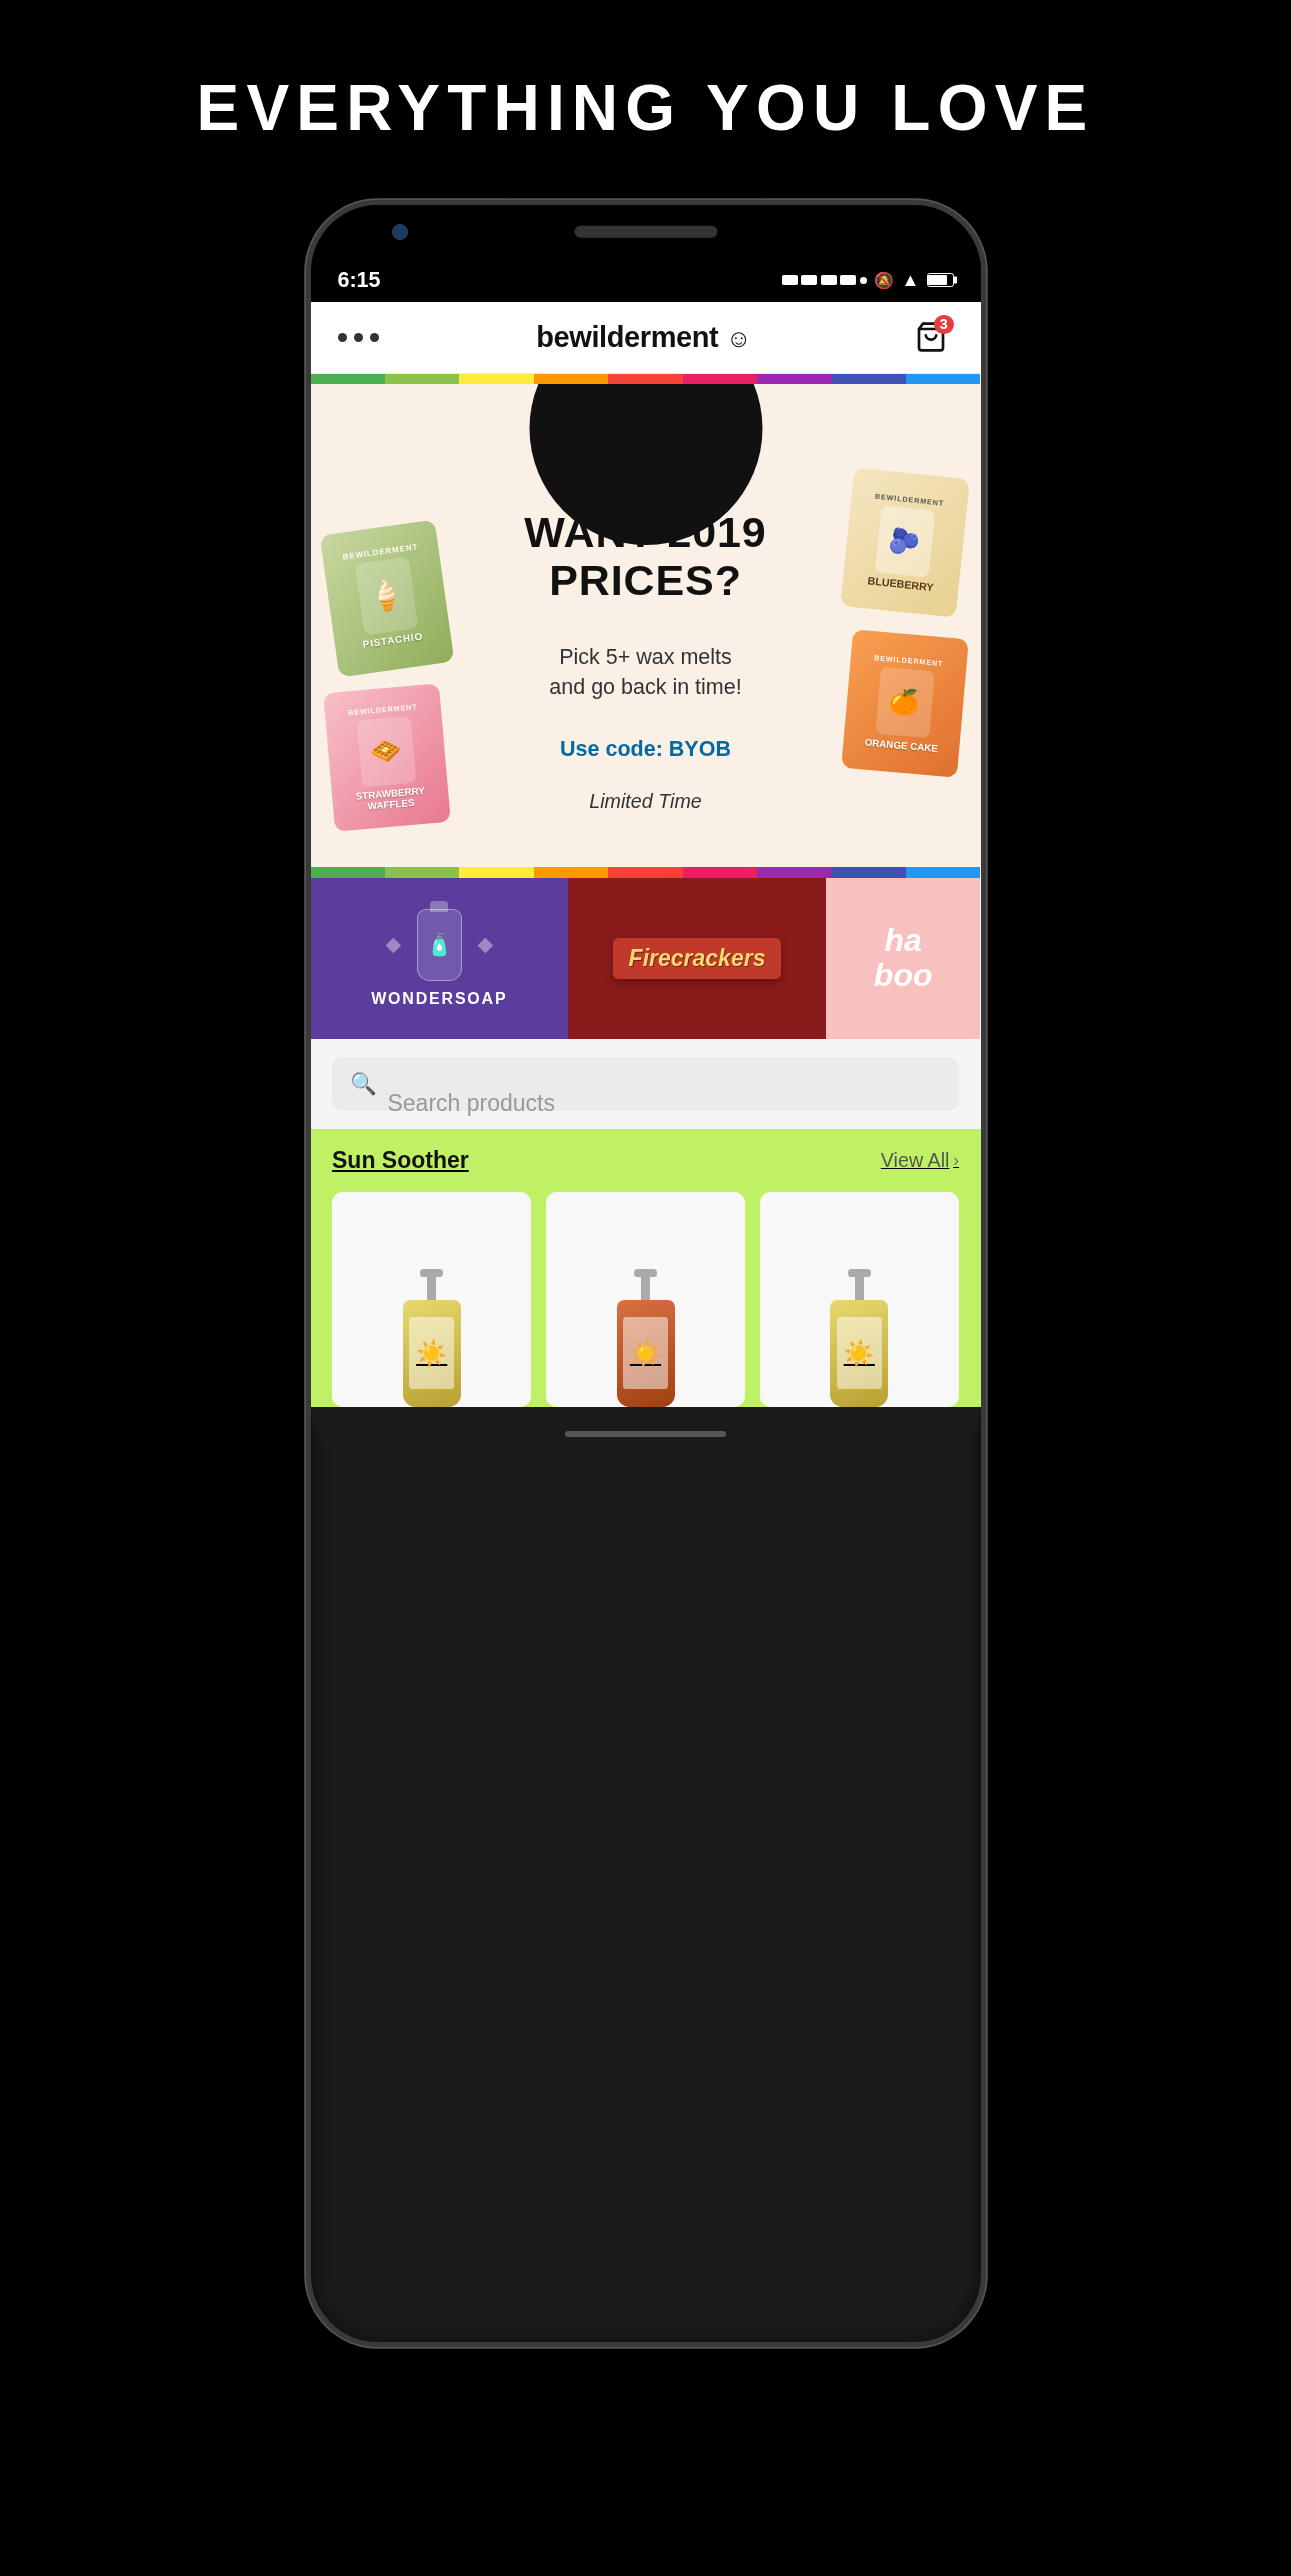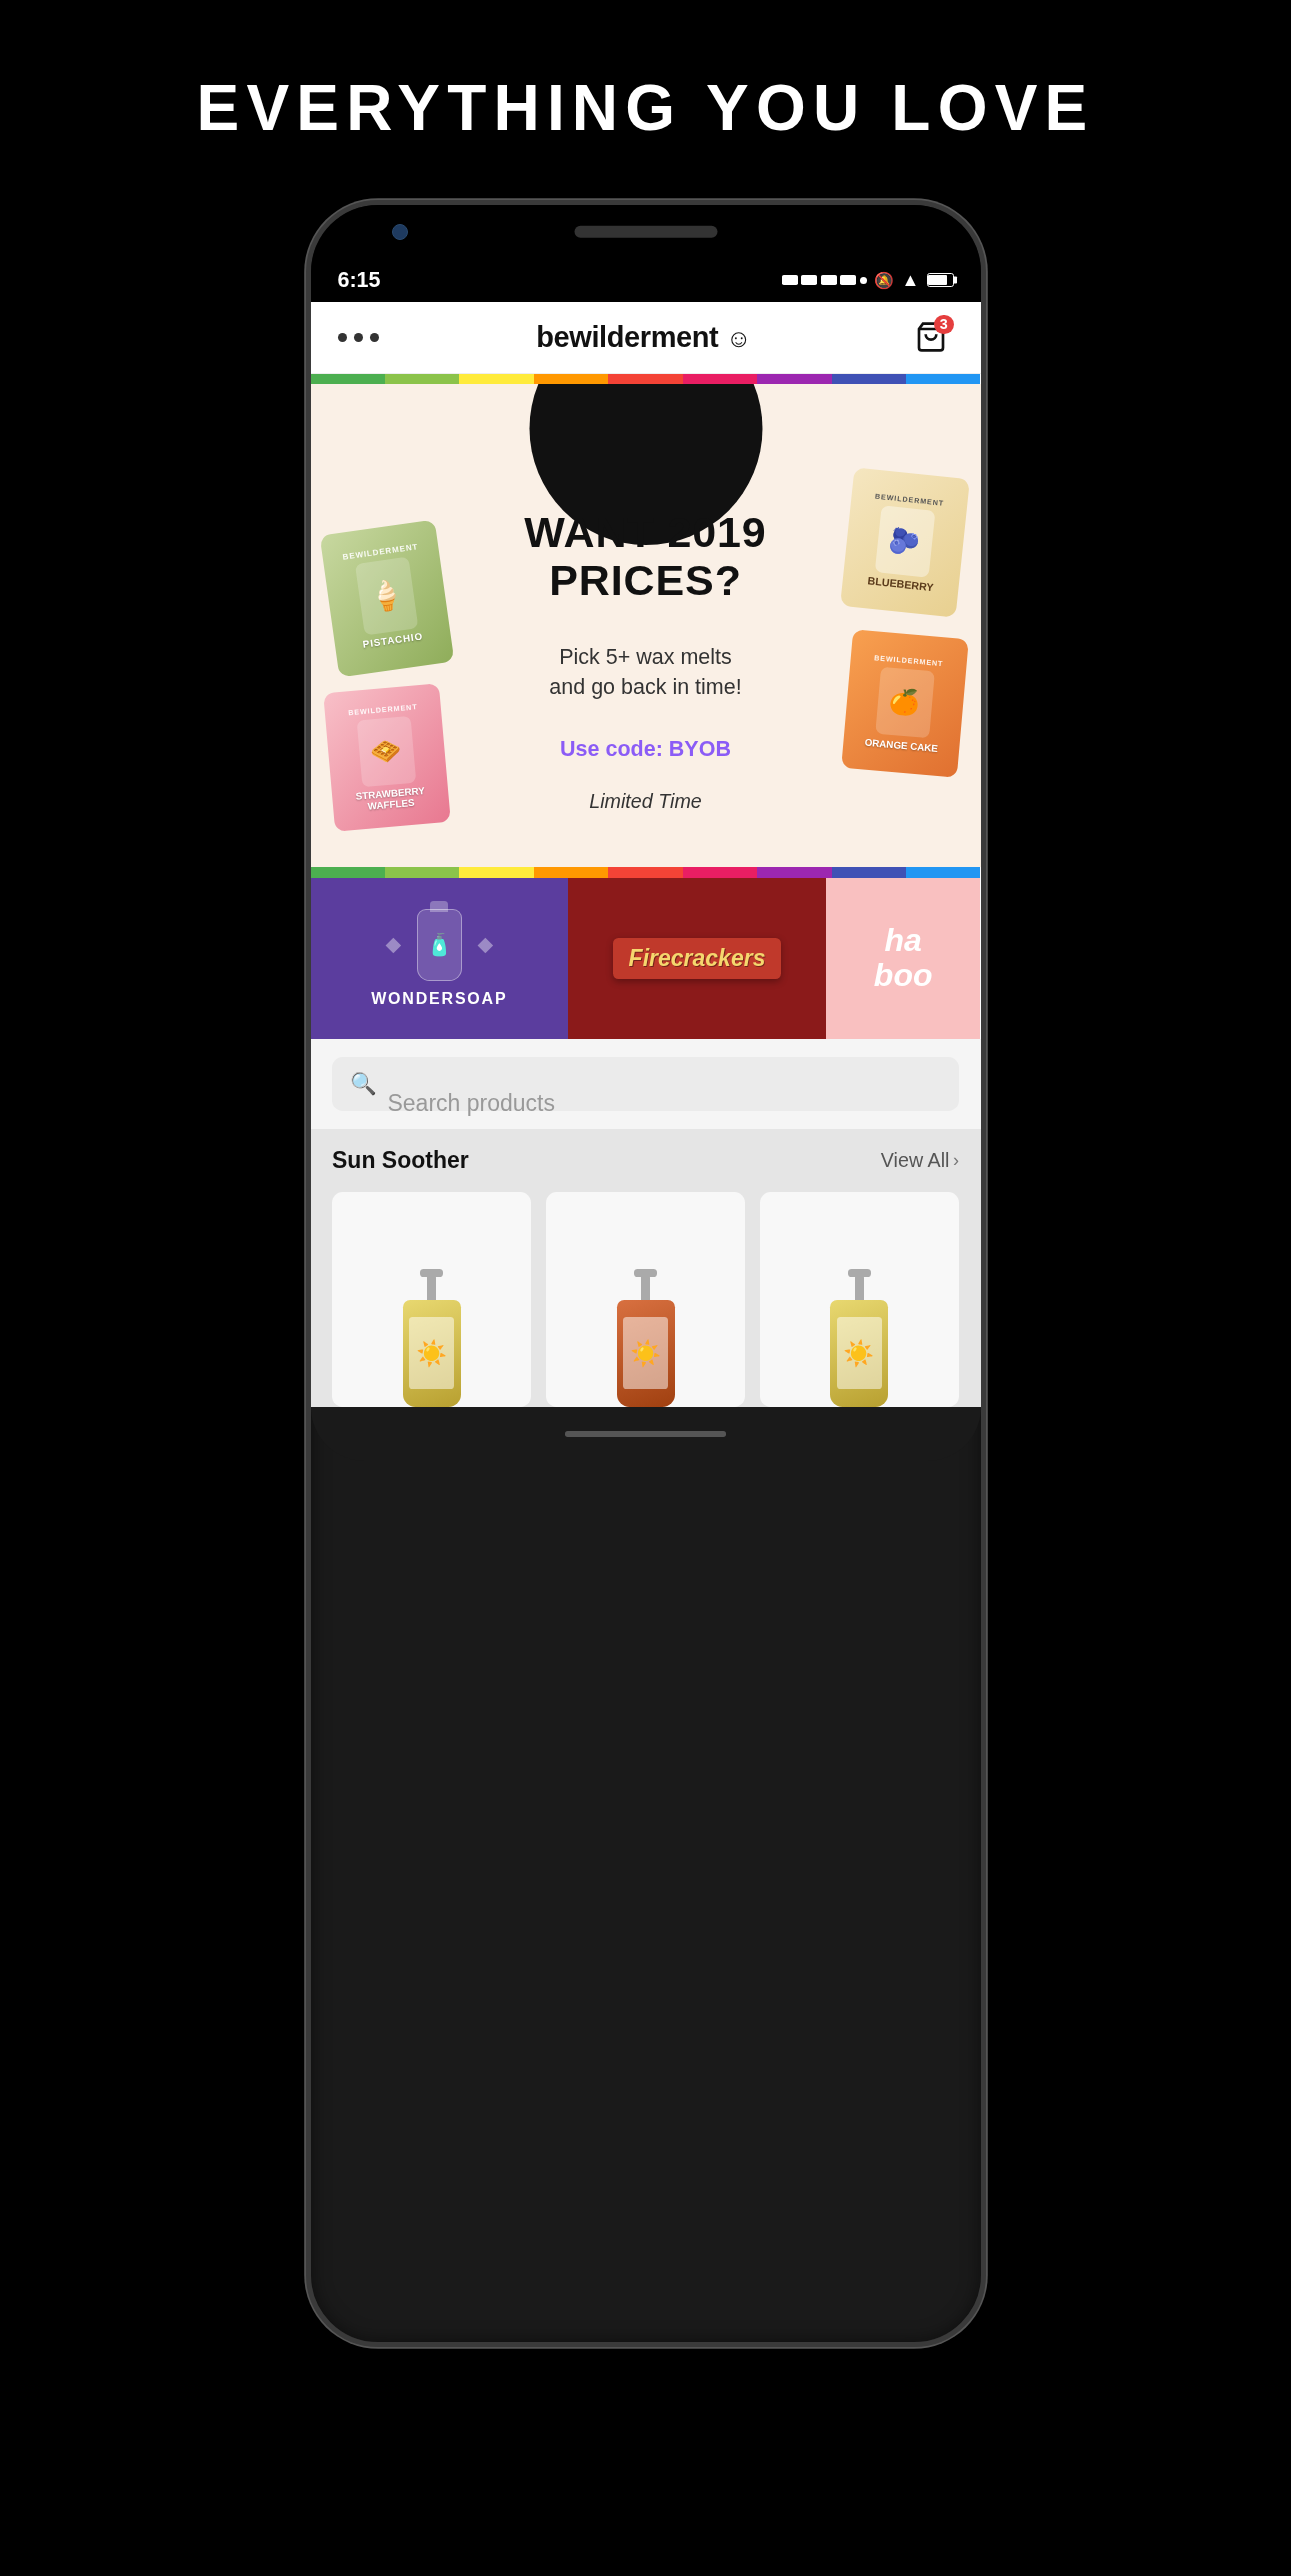--- a/index.html
+++ b/index.html
@@ -259,21 +259,21 @@
       font-size: 21.5px;
       color: #333;
       text-align: center;
       line-height: 1.4;
       margin-bottom: 10.7px;
     }
 
     .banner-code {
       font-size: 21.5px;
       font-weight: 700;
-      color: #8b5cf6;
+      color: #0369a1;
       text-align: left;
       margin-bottom: 3.6px;
     }
 
     .banner-limited {
       font-size: 19.7px;
       font-style: italic;
       color: #333;
       text-align: center;
       margin-bottom: 21.5px;
@@ -484,21 +484,22 @@
 
     .search-placeholder {
       color: #999;
       font-size: 23px;
       margin-top: 40px;
     }
 
     
     .product-section {
       padding: 18px 21.5px 0;
-      background: #e5e5e5;
+      background: #bef264;
+      text-decoration: underline;
     }
 
     .section-header {
       display: flex;
       justify-content: space-between;
       align-items: center;
       margin-bottom: 18px;
     }
 
     .section-title {

